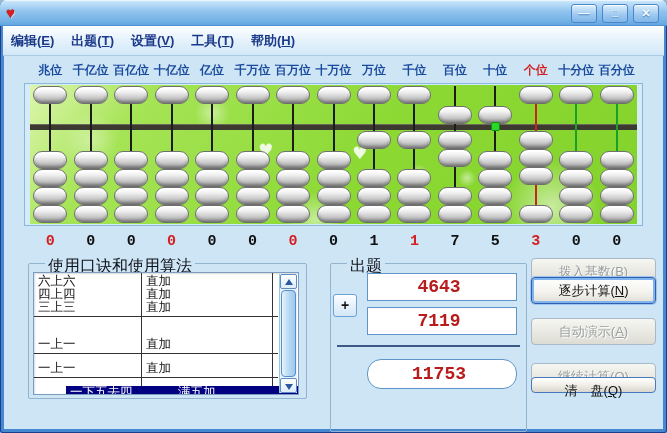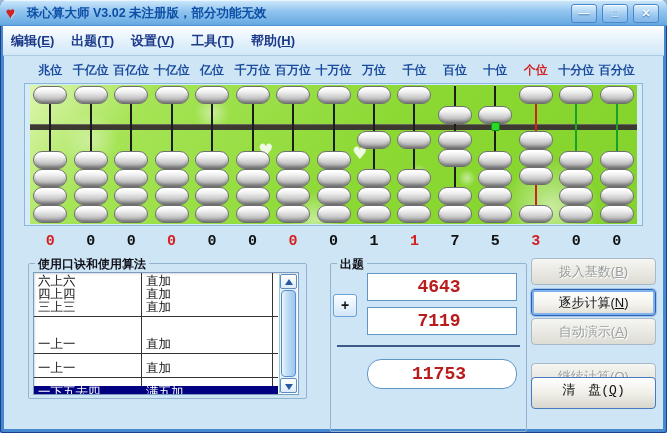--- a/index.html
+++ b/index.html
@@ -51,29 +51,29 @@
         box-shadow:inset 0 1px 0 #6a6858;}
   .bead{position:absolute;width:34px;height:18px;border:1px solid #6f6f6f;border-radius:9px;
         background:linear-gradient(180deg,#ffffff 0%,#f1f1f1 30%,#cfcfcf 62%,#9f9f9f 100%);
         box-shadow:inset 0 2px 2px rgba(255,255,255,.95), inset 0 -2px 3px rgba(0,0,0,.28);
         box-sizing:border-box;}
   .marker{position:absolute;top:37px;width:9px;height:9px;background:#29d829;border:1px solid #0f8f0f;
           border-radius:2px;box-sizing:border-box;}
   .heart{position:absolute;color:rgba(255,255,255,.85);font-size:17px;font-family:"DejaVu Sans",sans-serif;}
   
   .groupbox{position:absolute;border:1px solid #92b4cf;border-radius:2px;}
-  .legend{position:absolute;top:-8px;left:6px;background:#cde5f5;padding:0 3px;
-          font-size:12px;font-weight:700;color:#101018;white-space:nowrap;}
+  .legend{position:absolute;top:-8px;left:16px;background:#cde5f5;padding:0 3px;
+          font-size:16px;font-weight:400;color:#101018;white-space:nowrap;}
   
   .listbox{position:absolute;left:33px;top:272px;width:264px;height:121px;background:#ffffff;
            border:1px solid #7a9cc0;box-shadow:inset 1px 1px 2px rgba(0,0,0,.15);overflow:hidden;}
   .lrow{position:absolute;left:0;width:244px;height:13px;font-size:12.5px;color:#111;line-height:13px;white-space:nowrap;}
   .lrow .f{position:absolute;left:4px;}
   .lrow .m{position:absolute;left:112px;}
-  .lrow.sel{background:#000080;color:#ffffff;}
+  .lrow.sel{background:#000080;color:#ffffff;margin-left:32px;}
   .hline{position:absolute;left:0;width:244px;height:1px;background:#333;}
   .vline{position:absolute;top:0;bottom:0;width:1px;background:#333;}
   .sb{position:absolute;left:245px;top:1px;width:17px;height:119px;background:#e8f2fc;border-left:1px solid #9cc;}
   .sbbtn{position:absolute;left:0;width:17px;height:15px;border:1px solid #5a8cc8;border-radius:2px;
          background:linear-gradient(180deg,#ffffff,#dcecfa);box-sizing:border-box;}
   .sbbtn .tri{position:absolute;left:4px;width:0;height:0;border-left:4px solid transparent;border-right:4px solid transparent;}
   .tri.up{top:4px;border-bottom:6px solid #2a5a9c;}
   .tri.down{top:5px;border-top:6px solid #2a5a9c;}
   .sbthumb{position:absolute;left:1px;top:16px;width:15px;height:87px;border:1px solid #5a8cc8;border-radius:4px;
            background:linear-gradient(90deg,#eaf4fd,#bcdcf6 45%,#9cc8ee);box-sizing:border-box;}
@@ -95,21 +95,20 @@
   .abtn.focused{border:1px solid #2f5fae;background:linear-gradient(180deg,#ffffff,#f4f3ee 55%,#e0ded6);color:#111;
                 box-shadow:0 0 0 1px #9cc6f0, inset 0 0 0 2px #7fb4ee;}
 </style>
 </head>
 <body>
 
 <div class="win">
 
   <div class="titlebar">
     <span class="appicon">♥</span>
-    <span class="wtitle">珠心算大师 V3.02 未注册版，部分功能无效</span>
     <div class="winbtns">
       <div class="wb">—</div>
       <div class="wb">□</div>
       <div class="wb">✕</div>
     </div>
   </div>
 
   <div class="menubar" id="menubar">
       <div class="menuitem">编辑(<u>E</u>)</div>
       <div class="menuitem">出题(<u>T</u>)</div>
@@ -302,19 +301,19 @@
   </div>
 
   <div class="plusbtn">+</div>
   <input class="numfield" style="top: 273px;" readonly="" value="4643">
   <input class="numfield" style="top: 307px;" readonly="" value="7119">
   <div class="sumline"></div>
   <input class="numfield" style="top: 359px; height: 30px; border-radius: 14px;" readonly="" value="11753">
 
   <div id="actions">
       <div class="abtn disabled" style="top: 258px;">拨入基数(<u>B</u>)</div>
-      <div class="abtn focused" style="top: 289px; text-align: center;">逐步计算(<u>N</u>)</div>
+      <div class="abtn focused" style="top: 277px; text-align: center;">逐步计算(<u>N</u>)</div>
       <div class="abtn disabled" style="top: 318px;">自动演示(<u>A</u>)</div>
       <div class="abtn disabled" style="top: 347px; margin-top: 16px;">继续计算(<u>Q</u>)</div>
-      <div class="abtn normal" style="top: 377px; height: 32px; font-family: Liberation Mono, monospace;">清　盘(<u>Q</u>)</div>
+      <div class="abtn normal" style="top: 377px; height: 16px;">清　盘(<u>Q</u>)</div>
     </div>
 
 </div>
 
 </body></html>

